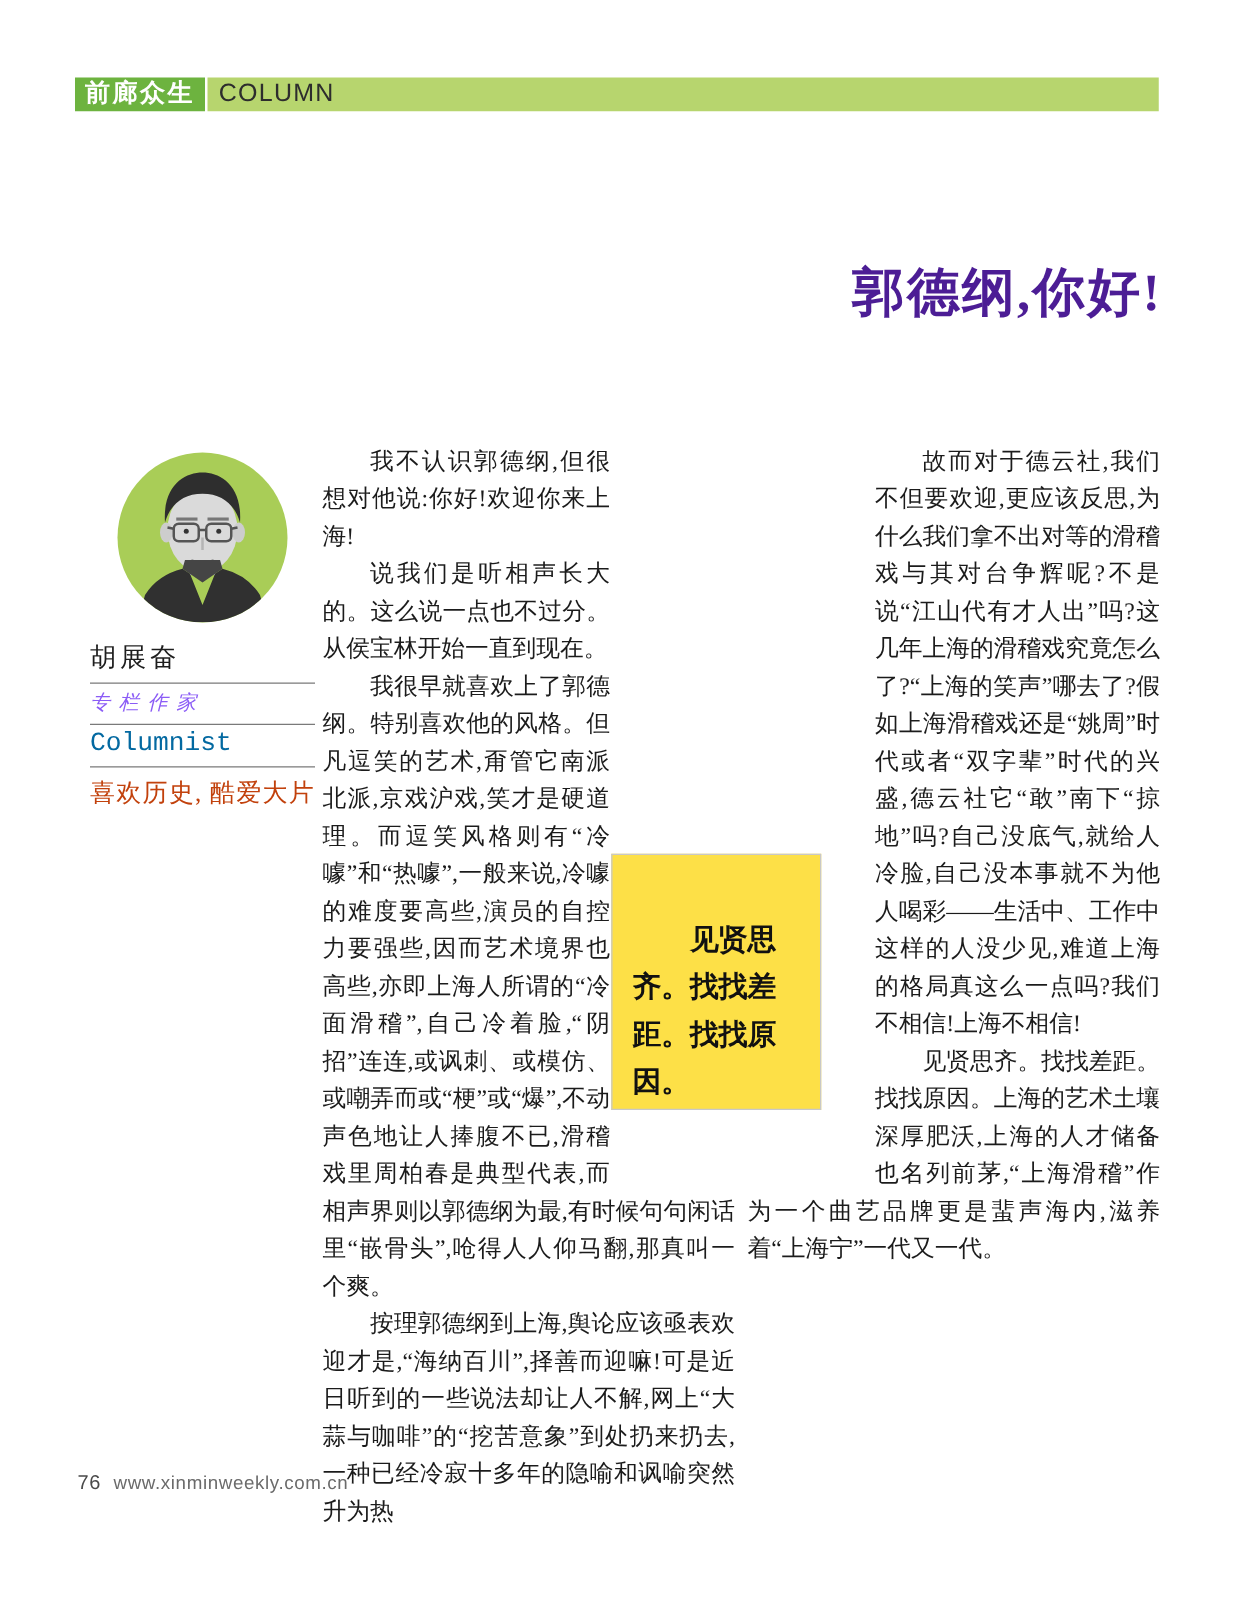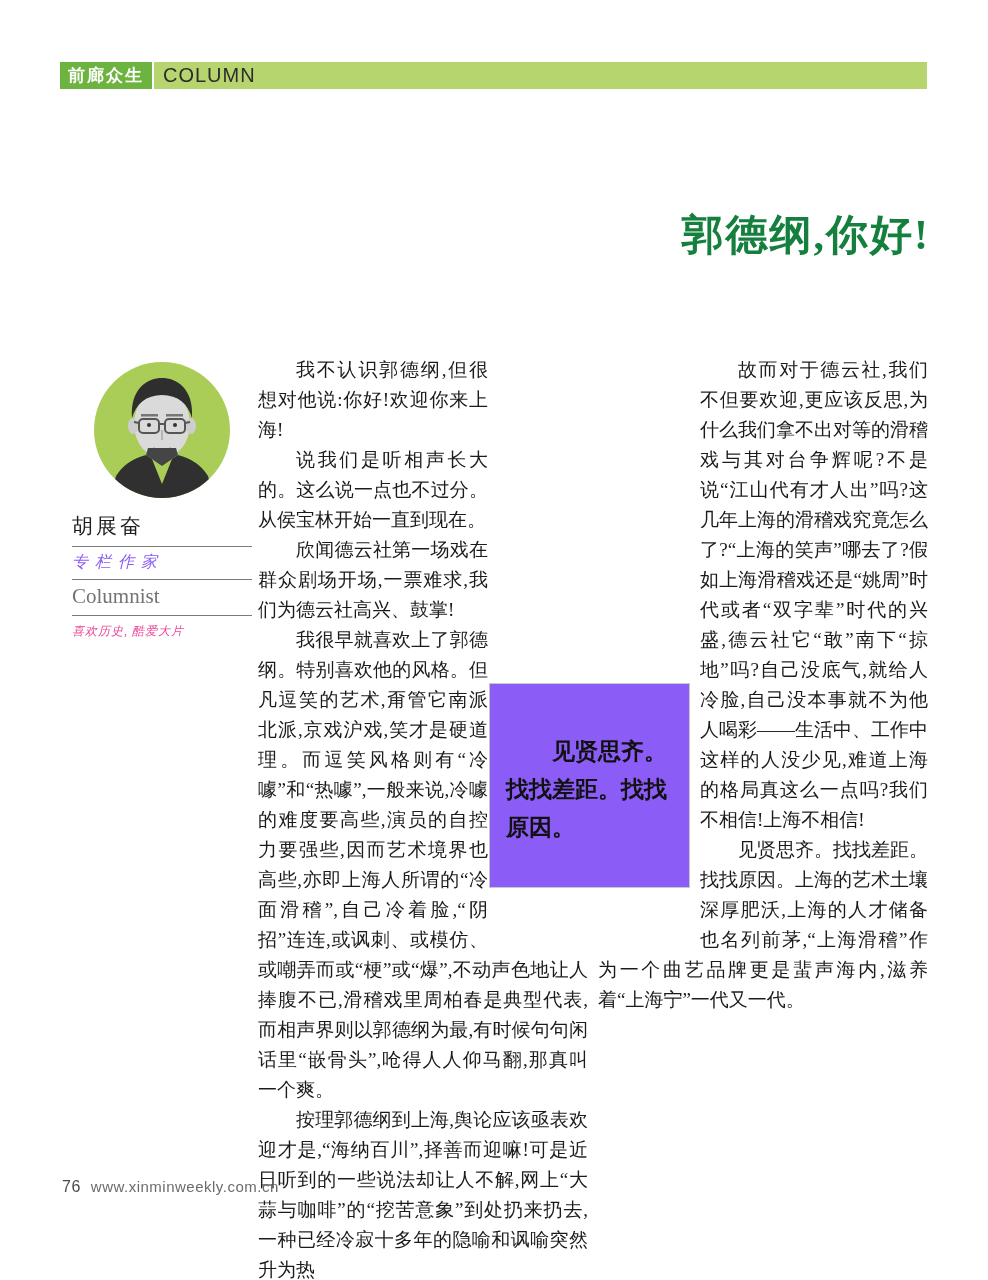--- a/index.html
+++ b/index.html
@@ -5,70 +5,70 @@
   html,body{margin:0;padding:0;background:#e8e8e8;}
   .page{
     position:relative;width:988px;height:1280px;background:#ffffff;
     margin:0 auto;overflow:hidden;
     font-family:"Liberation Serif","DejaVu Serif",serif;color:#1b1b1b;
   }
   
   .header-bar{position:absolute;left:60px;top:62px;width:867px;height:27px;display:flex;align-items:stretch;}
   .header-badge{
     background:#6db33f;color:#ffffff;font-family:"Liberation Serif",serif;font-weight:bold;
-    font-size:17px;line-height:27px;padding:0 8px;letter-spacing:2px;white-space:nowrap;
+    font-size:20px;line-height:27px;padding:0 8px;letter-spacing:2px;white-space:nowrap;
   }
   .header-gap{width:2px;background:#ffffff;}
   .header-strip{
     flex:1;background:#b7d56e;color:#2d2d2d;font-family:"Liberation Sans",sans-serif;
     font-size:20px;line-height:27px;padding-left:9px;letter-spacing:1px;
   }
   
   .article-title{
     position:absolute;top:183px;right:58px;
     font-family:"Liberation Serif","DejaVu Serif",serif;font-weight:bold;
-    font-size:42px;line-height:1.15;color:#15803d;letter-spacing:2px;white-space:nowrap;
+    font-size:42px;line-height:1.15;color:#4c1d95;letter-spacing:2px;white-space:nowrap;
   }
   
   .author{position:absolute;left:72px;top:362px;width:180px;text-align:left;}
   .avatar{
     width:136px;height:136px;border-radius:50%;margin:0 auto;overflow:hidden;
     background:#a9cd57;
   }
   .author-name{
     margin-top:14px;font-family:"Liberation Sans",sans-serif;font-size:21px;
     color:#1d1d1d;letter-spacing:3px;font-weight:500;
   }
   .author-rule{border:none;border-top:1px solid #7a7a7a;margin:6px 0 0 0;}
   .author-role-cn{
     padding-top:5px;font-family:"Liberation Serif",serif;font-size:16px;
     letter-spacing:7px;color:#8b5cf6;font-style:italic;
   }
   .author-role-en{
-    padding-top:4px;font-family:Liberation Serif, serif;font-size:21px;color:#737373;
+    padding-top:4px;font-family:Liberation Mono, monospace;font-size:21px;color:#0369a1;
   }
   .author-tagline{
-    padding-top:7px;font-family:"Liberation Serif",serif;font-size:12px;
-    letter-spacing:1px;color:#ec4899;font-style:italic;white-space:nowrap;
+    padding-top:7px;font-family:"Liberation Serif",serif;font-size:20px;
+    letter-spacing:1px;color:#c2410c;white-space:nowrap;
   }
   
   .col{
     position:absolute;top:355px;width:330px;
     font-size:19px;line-height:30px;text-align:justify;color:#1b1b1b;
   }
   .col1{left:258px;}
   .col2{left:598px;}
   .col p{margin:0;}
   .col p.indent{text-indent:2em;}
   .spacer-r{float:right;width:100px;height:272px;margin-top:300px;}
   .spacer-l{float:left;width:102px;height:272px;margin-top:300px;}
   
   .quote-box{
-    position:absolute;left:489px;top:683px;width:201px;height:205px;
-    box-sizing:border-box;border:1px solid #c8c8c8;background:#8b5cf6;
+    position:absolute;left:489px;top:683px;width:168px;height:205px;
+    box-sizing:border-box;border:1px solid #c8c8c8;background:#fde047;
     padding:48px 14px 0 16px;
   }
   .quote-text{
     font-family:"Liberation Sans","DejaVu Sans",sans-serif;font-weight:bold;
     font-size:23px;line-height:38px;color:#111;text-indent:2em;text-align:left;
   }
   
   .footer{
     position:absolute;left:62px;top:1178px;
     font-family:"Liberation Sans",sans-serif;font-size:15px;color:#6b6b6b;
@@ -127,21 +127,20 @@
     <hr class="author-rule">
     <div class="author-role-en">Columnist</div>
     <hr class="author-rule">
     <div class="author-tagline">喜欢历史, 酷爱大片</div>
   </div>
 
   <div class="col col1">
     <div class="spacer-r"></div>
     <p class="indent">我不认识郭德纲,但很想对他说:你好!欢迎你来上海!</p>
     <p class="indent">说我们是听相声长大的。这么说一点也不过分。从侯宝林开始一直到现在。</p>
-    <p class="indent">欣闻德云社第一场戏在群众剧场开场,一票难求,我们为德云社高兴、鼓掌!</p>
     <p class="indent">我很早就喜欢上了郭德纲。特别喜欢他的风格。但凡逗笑的艺术,甭管它南派北派,京戏沪戏,笑才是硬道理。而逗笑风格则有“冷噱”和“热噱”,一般来说,冷噱的难度要高些,演员的自控力要强些,因而艺术境界也高些,亦即上海人所谓的“冷面滑稽”,自己冷着脸,“阴招”连连,或讽刺、或模仿、或嘲弄而或“梗”或“爆”,不动声色地让人捧腹不已,滑稽戏里周柏春是典型代表,而相声界则以郭德纲为最,有时候句句闲话里“嵌骨头”,呛得人人仰马翻,那真叫一个爽。</p>
     <p class="indent">按理郭德纲到上海,舆论应该亟表欢迎才是,“海纳百川”,择善而迎嘛!可是近日听到的一些说法却让人不解,网上“大蒜与咖啡”的“挖苦意象”到处扔来扔去,一种已经冷寂十多年的隐喻和讽喻突然升为热</p>
   </div>
 
   <div class="col col2">
     <div class="spacer-l"></div>
     <p class="indent">故而对于德云社,我们不但要欢迎,更应该反思,为什么我们拿不出对等的滑稽戏与其对台争辉呢?不是说“江山代有才人出”吗?这几年上海的滑稽戏究竟怎么了?“上海的笑声”哪去了?假如上海滑稽戏还是“姚周”时代或者“双字辈”时代的兴盛,德云社它“敢”南下“掠地”吗?自己没底气,就给人冷脸,自己没本事就不为他人喝彩——生活中、工作中这样的人没少见,难道上海的格局真这么一点吗?我们不相信!上海不相信!</p>
     <p class="indent">见贤思齐。找找差距。找找原因。上海的艺术土壤深厚肥沃,上海的人才储备也名列前茅,“上海滑稽”作为一个曲艺品牌更是蜚声海内,滋养着“上海宁”一代又一代。</p>
 
   </div>

